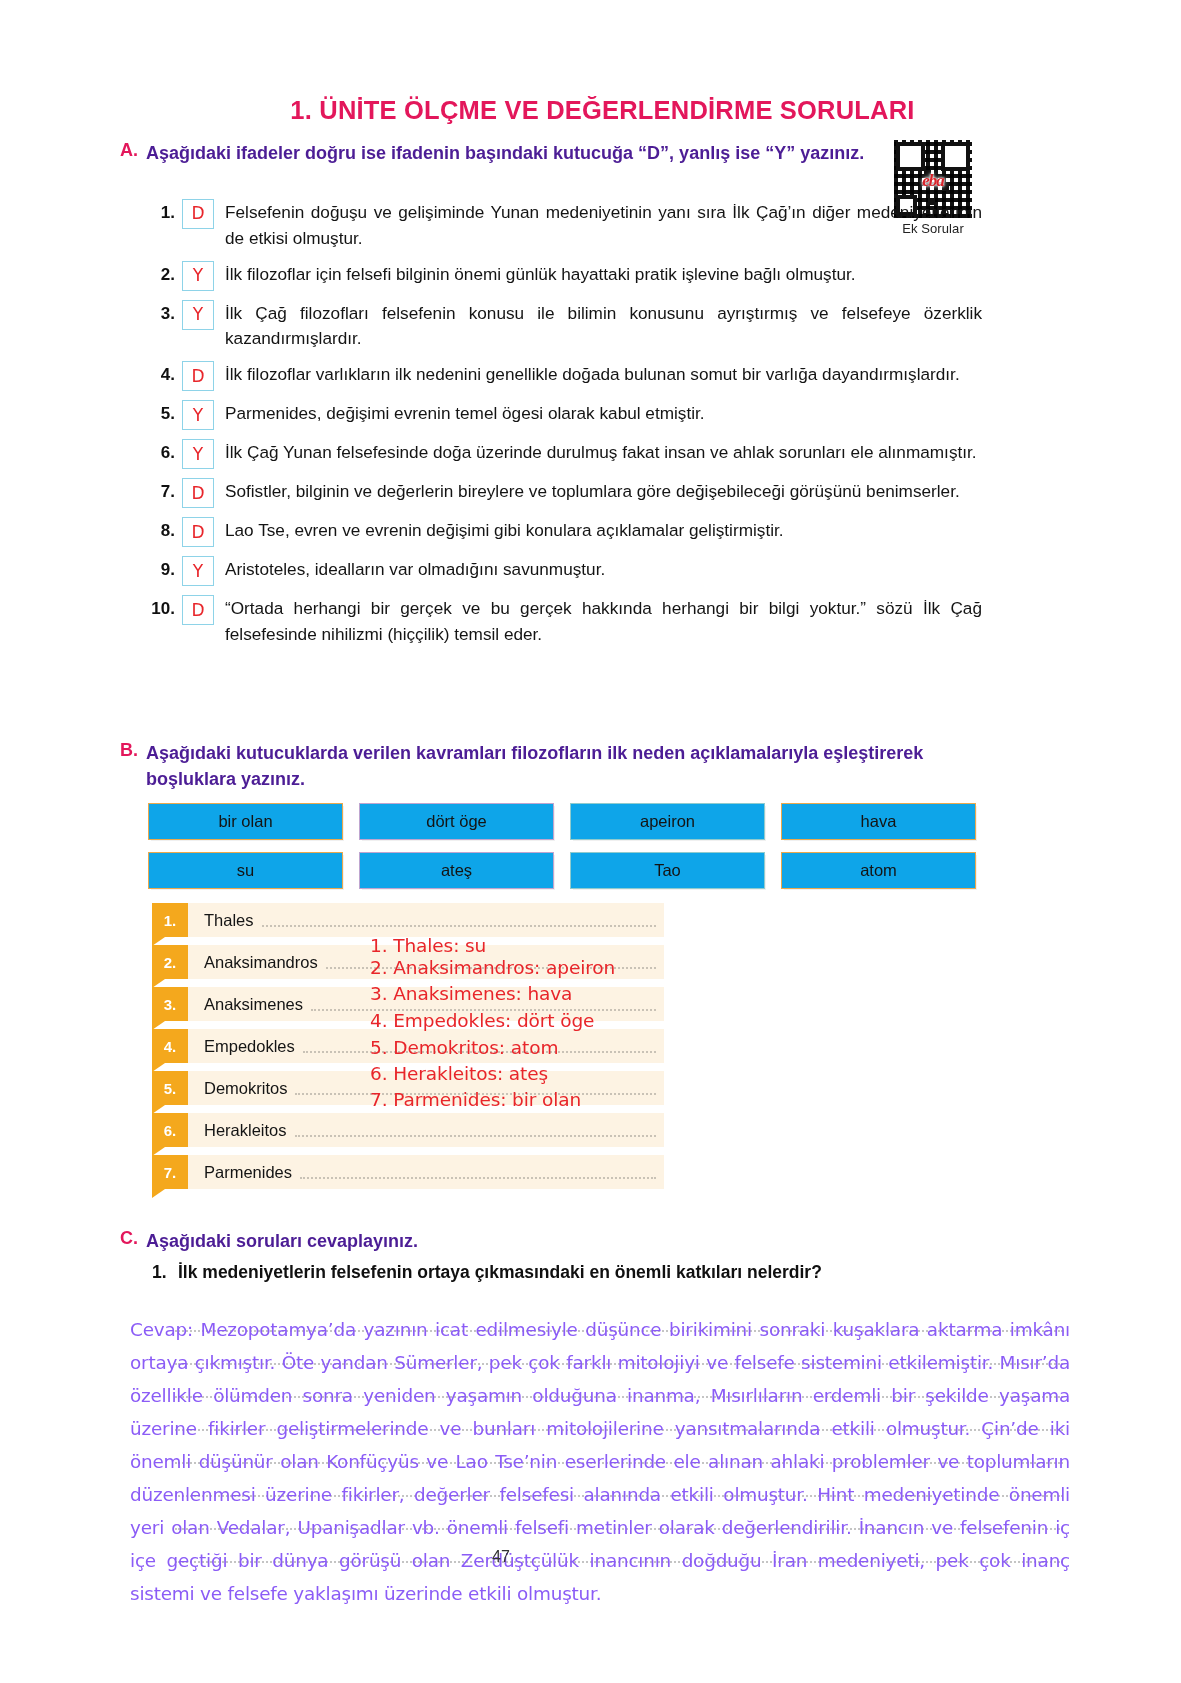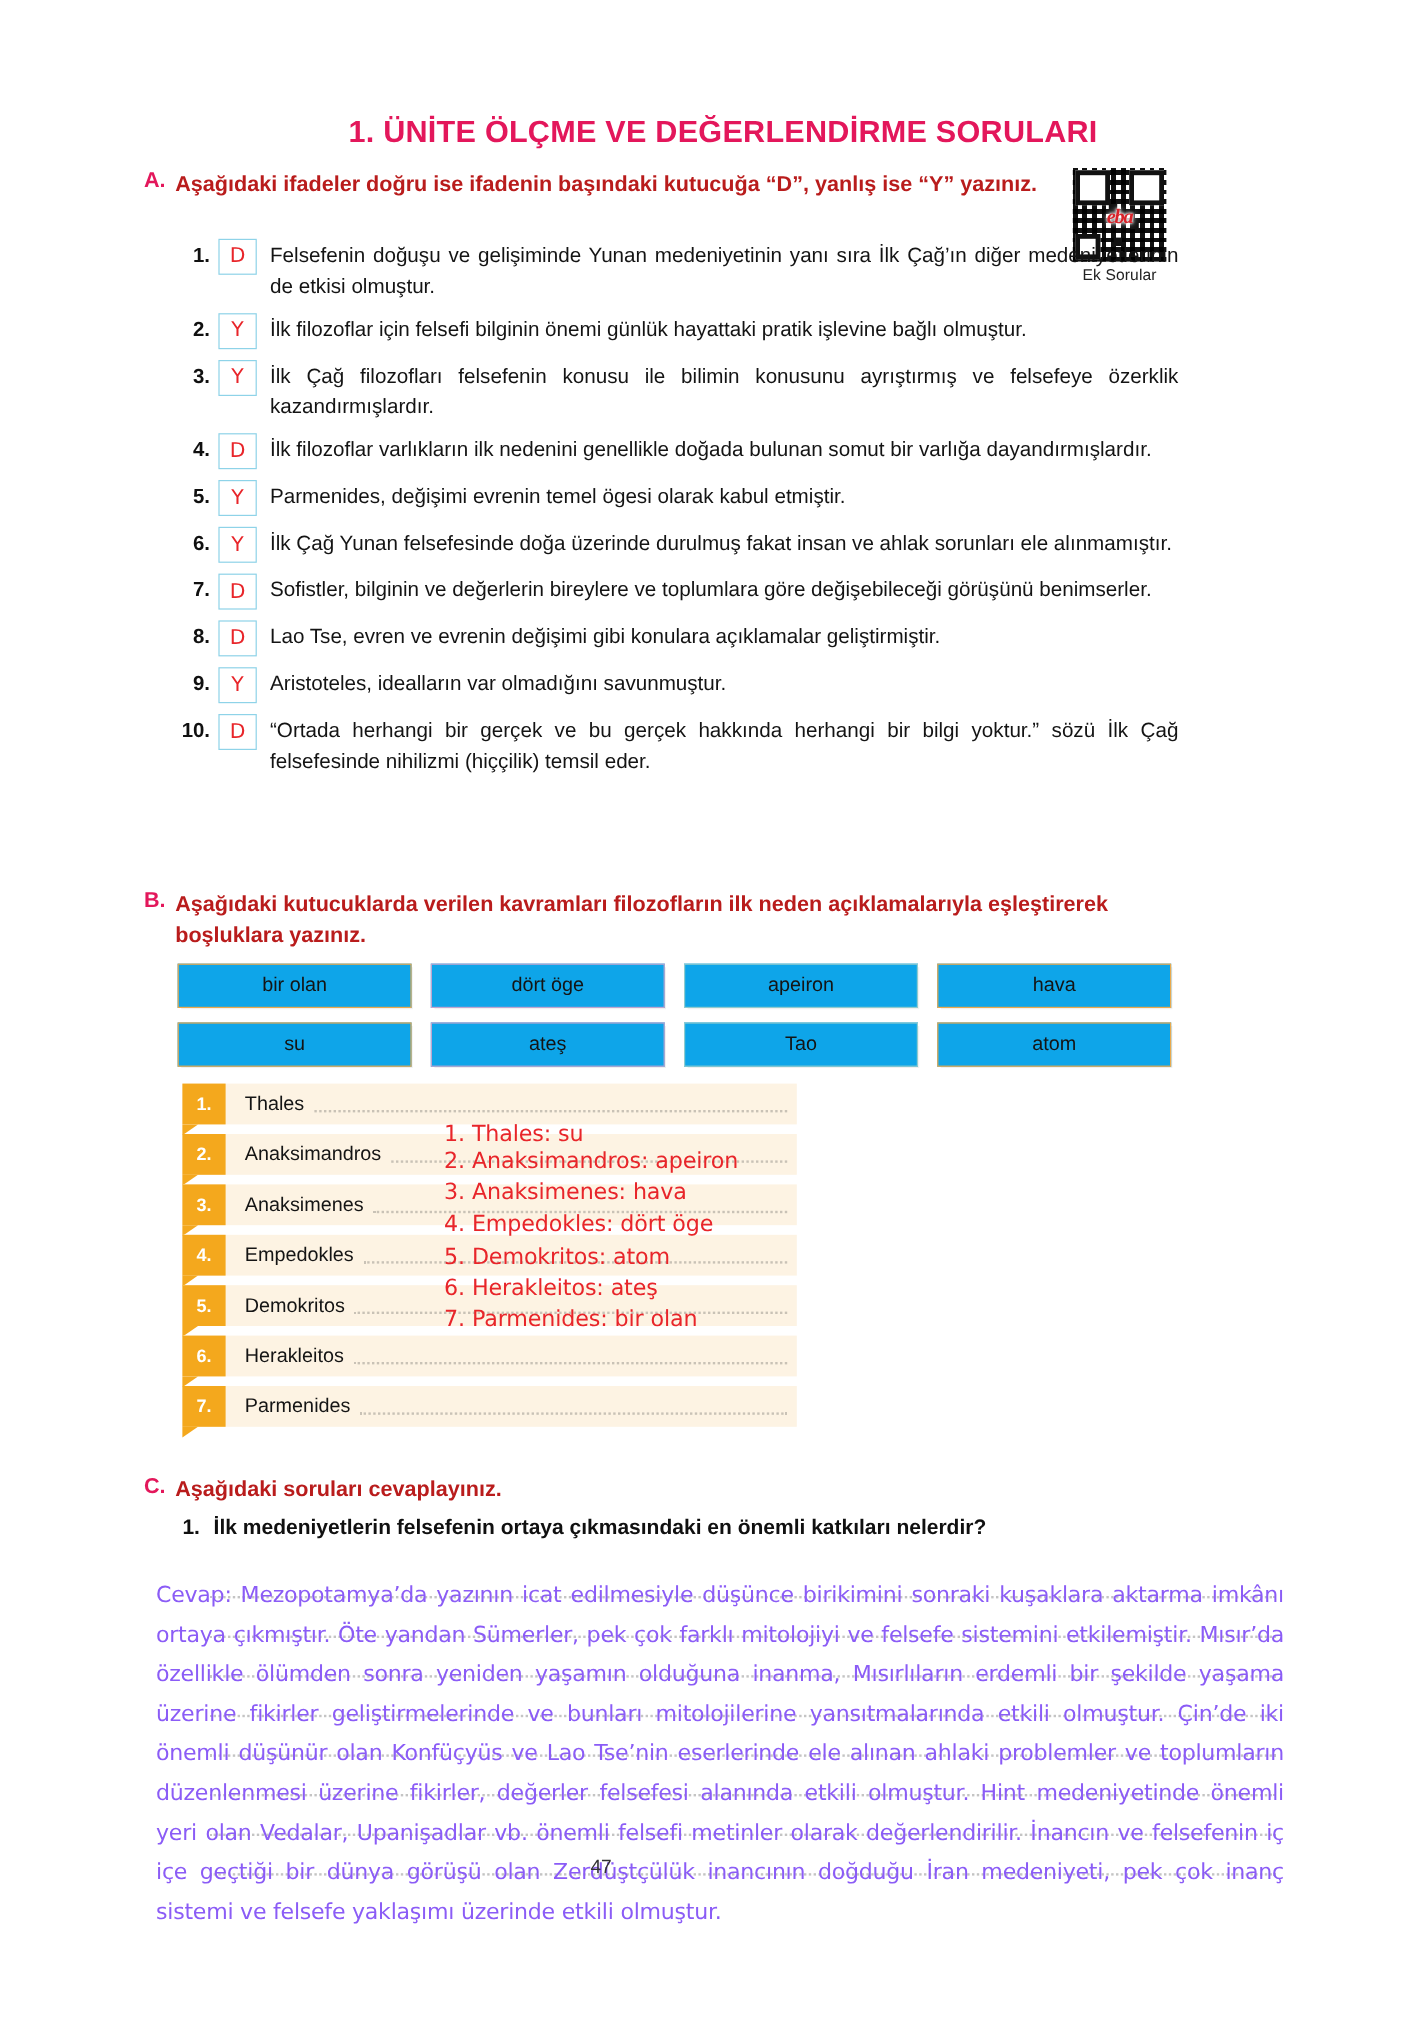--- a/index.html
+++ b/index.html
@@ -101,21 +101,21 @@
     color: #e3175b;
     font-weight: bold;
     font-size: 18px;
     width: 26px;
     flex: 0 0 26px;
   }
   .sec-text {
     font-weight: bold;
     font-size: 18px;
     line-height: 1.45;
-    color: #b91c1c;
+    color: #4c1d95;
   }
 
   
   .a-list { position: absolute; left: 135px; top: 199px; width: 835px; }
   .a-item {
     display: flex;
     align-items: flex-start;
     margin-bottom: 9px;
   }
   .a-num {

